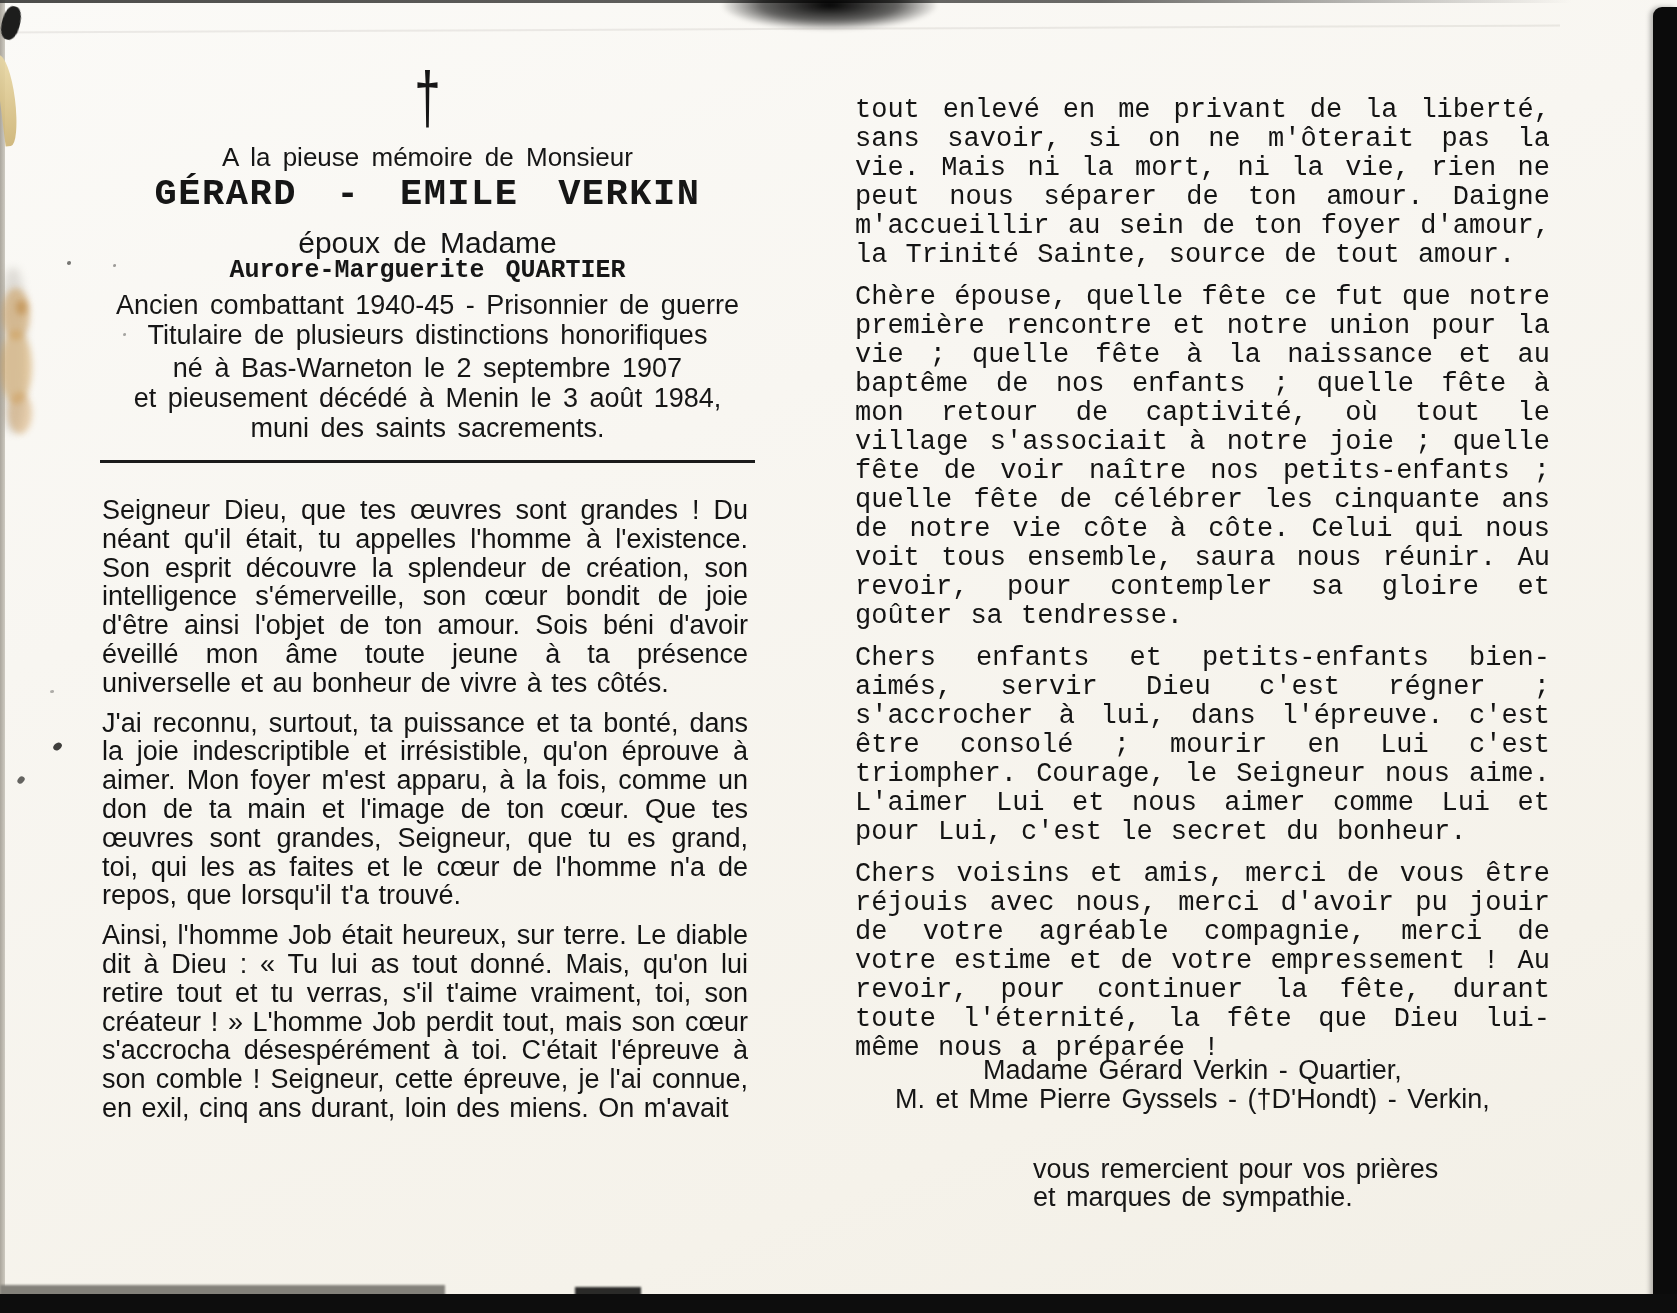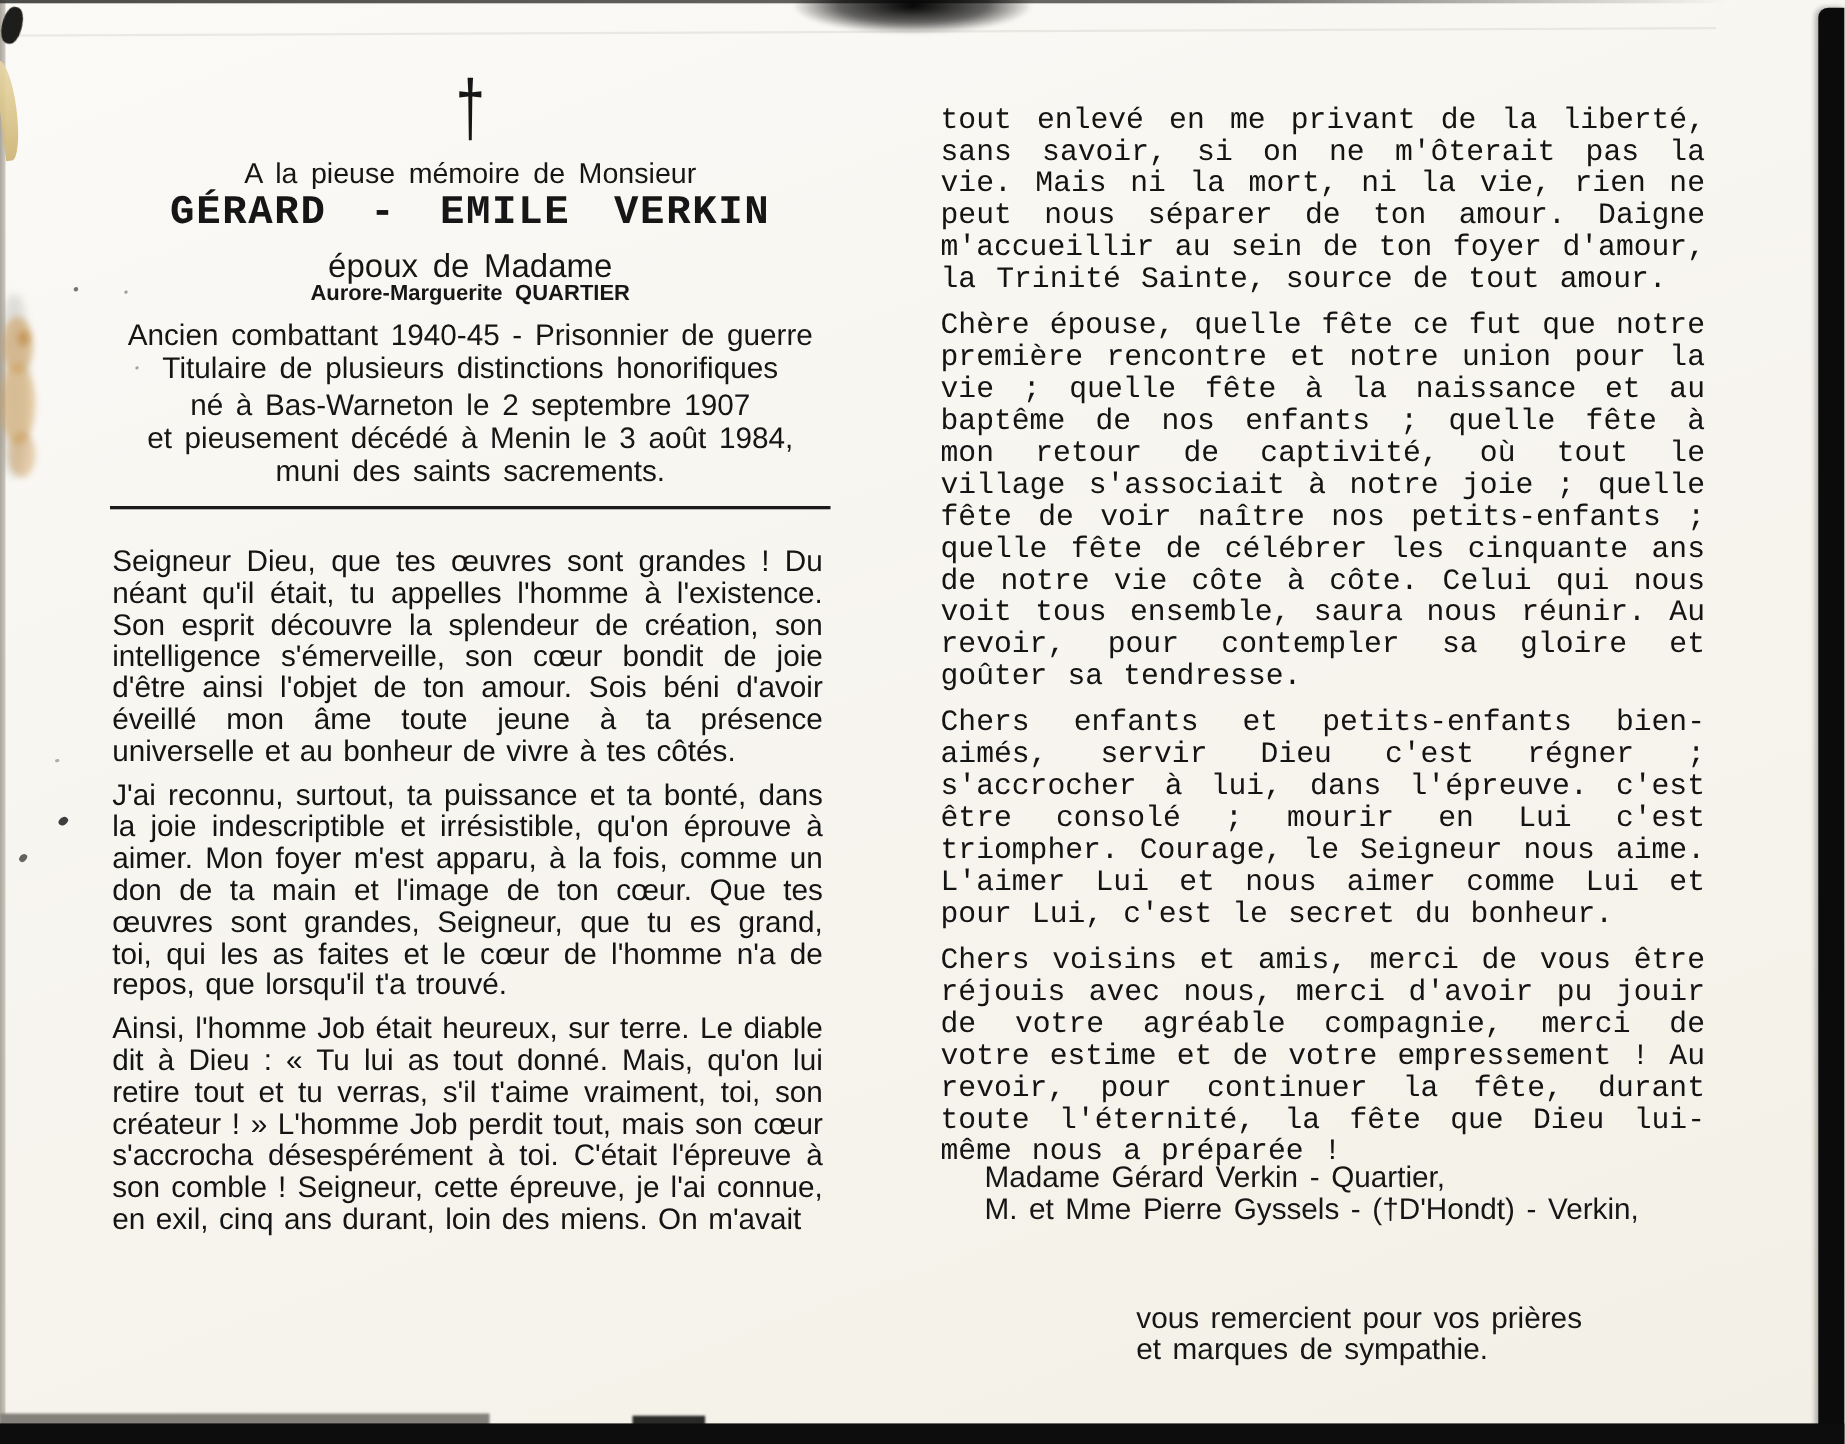--- a/index.html
+++ b/index.html
@@ -10,36 +10,36 @@
     color:#161616;
   }
   .abs{position:absolute;}
   
   .header-col{position:absolute;left:100px;top:0;width:655px;text-align:center;}
   .header-col>div{position:absolute;left:0;width:100%;}
   .cross{top:70px;font-size:56px;line-height:1;transform:scaleY(1.28) scaleX(.85);}
   .intro{top:142px;font-size:26px;word-spacing:5px;}
   .deceased{top:173px;font-size:37px;font-weight:700;letter-spacing:1.5px;word-spacing:16px;font-family:Liberation Mono, monospace;}
   .epoux{top:226px;font-size:30px;word-spacing:5px;}
-  .spouse{top:256px;font-size:20px;font-weight:700;word-spacing:6px;}
+  .spouse{top:256px;font-size:25px;font-weight:700;word-spacing:6px;font-family:Liberation Mono, monospace;}
   .hline{font-size:27px;word-spacing:4px;}
   .h1{top:290px;} .h2{top:320px;} .h3{top:353px;} .h4{top:383px;} .h5{top:413px;}
   .rule{top:460px;left:253px;width:160px;height:3px;background:#1b1b1b;}
   
   .body-left{position:absolute;left:102px;top:496px;width:646px;}
   .body-right{position:absolute;left:855px;top:96px;width:695px;font-family:Liberation Mono, monospace;}
   .body-left p,.body-right p{
     margin:0 0 11px 0;font-size:27px;line-height:28.8px;
     text-align:justify;word-spacing:2px;color:#141414;
   }
   .body-right p{margin-bottom:13px;line-height:29px;}
   
-  .family{position:absolute;left:895px;top:1056px;}
+  .family{position:absolute;left:895px;top:1056px;text-align:center;}
   .family p{margin:0;font-size:27px;line-height:29px;word-spacing:3px;}
-  .thanks{position:absolute;left:1033px;top:1184px;}
+  .thanks{position:absolute;left:1033px;top:1155px;}
   .thanks p{margin:0;font-size:27px;line-height:28px;word-spacing:3px;}
   .printer{position:absolute;left:893px;top:1257px;font-size:27px;word-spacing:4px;}
   
   .edge-left{left:0;top:0;width:5px;height:1313px;background:linear-gradient(90deg,#9d988e,#c6c2b8);opacity:.85;}
   .bar-right{left:1653px;top:7px;width:24px;height:1306px;background:#0b0b0b;border-top-left-radius:9px;box-shadow:-3px 0 5px rgba(0,0,0,.28);}
   .bar-bottom{left:0;top:1294px;width:1677px;height:19px;background:#0d0d0d;}
   .bar-bottom-gray{left:0;top:1285px;width:445px;height:11px;background:#83817a;filter:blur(1px);}
   .bar-bottom-nub{left:575px;top:1287px;width:66px;height:9px;background:#2a2a28;filter:blur(1px);}
   .top-line{left:0;top:0;width:1572px;height:3px;background:linear-gradient(90deg,rgba(58,58,56,.9) 0%,rgba(58,58,56,.75) 70%,rgba(58,58,56,0) 100%);}
   .top-blob{left:722px;top:-20px;width:215px;height:50px;border-radius:50%;

